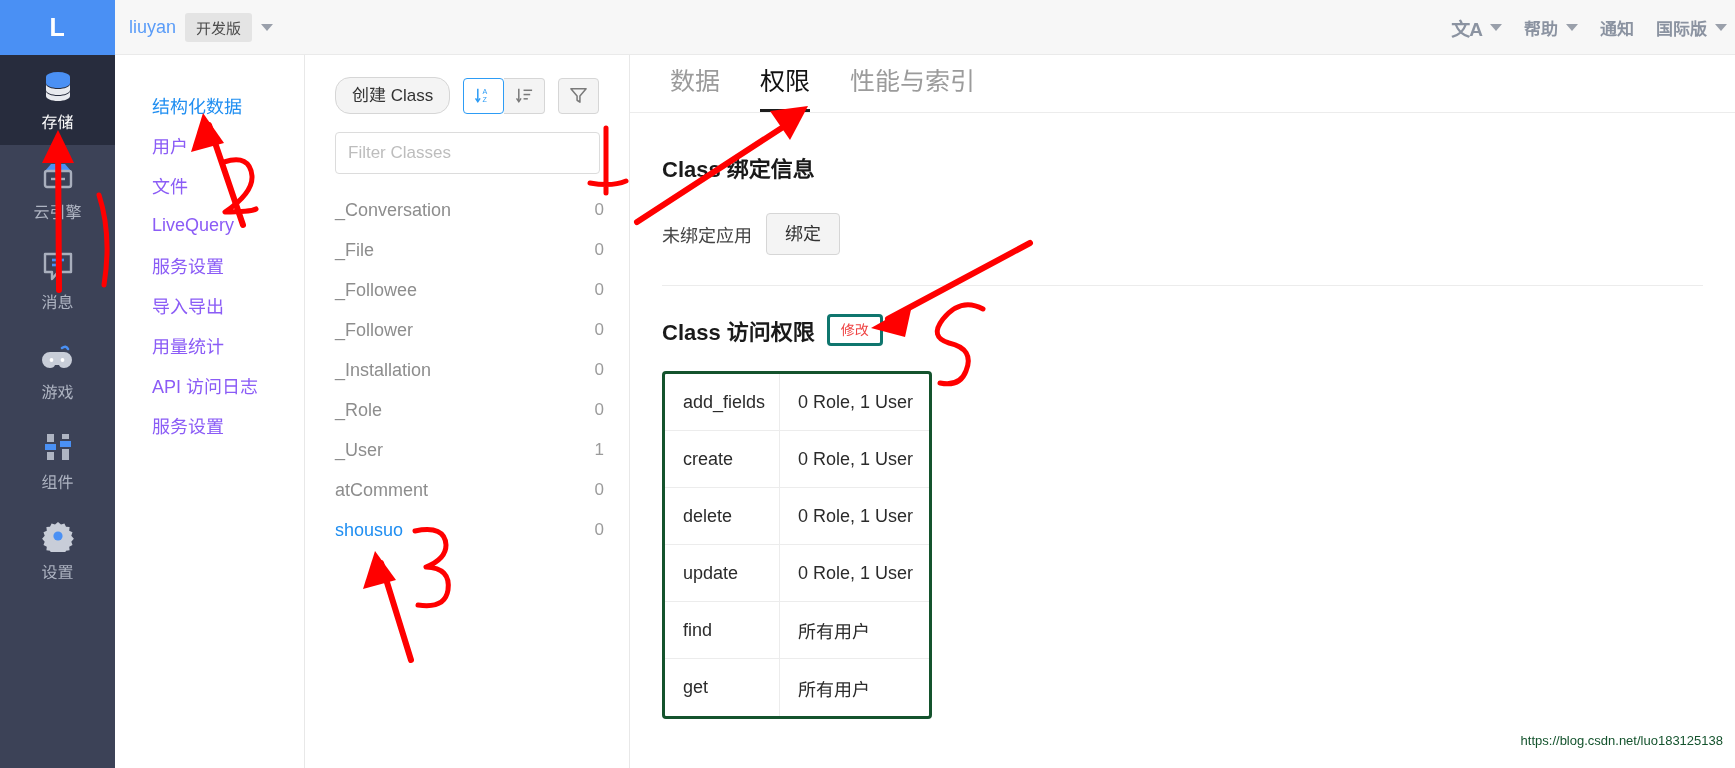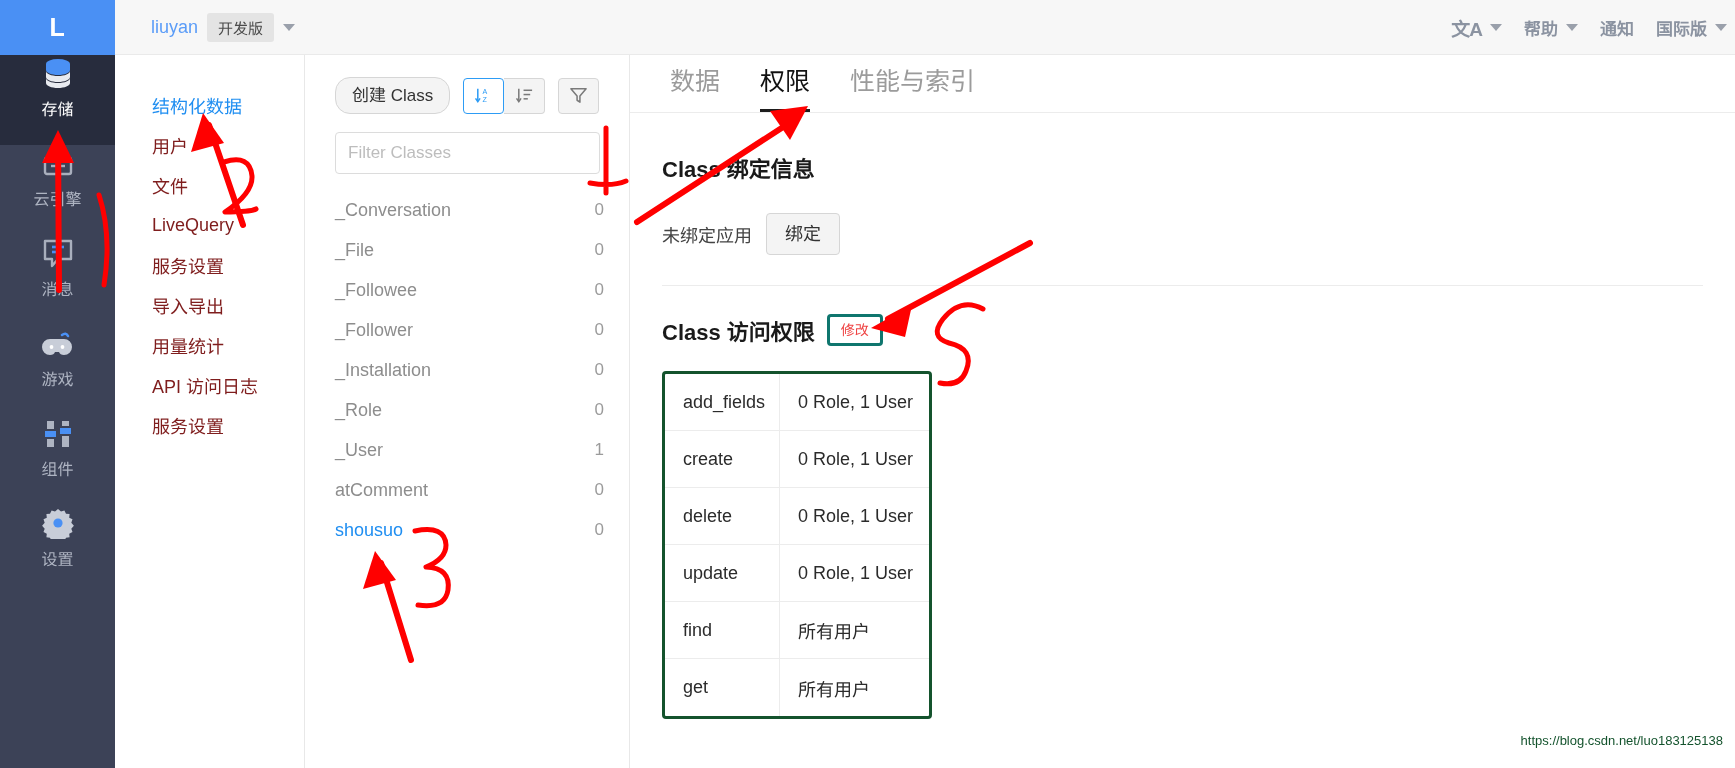--- a/index.html
+++ b/index.html
@@ -18,21 +18,21 @@
     position: absolute; left: 0; top: 0; width: 1735px; height: 55px;
     background: #f7f7f7; border-bottom: 1px solid #eaeaea;
     display: flex; align-items: center; z-index: 6;
   }
   #brand-logo {
     width: 115px; height: 55px; background: #4a90f4;
     color: #fff; font-size: 25px; font-weight: bold;
     display: flex; align-items: center; justify-content: center;
     letter-spacing: .5px;
   }
-  #app-switcher { display: flex; align-items: center; margin-left: 36px; gap: 9px; }
+  #app-switcher { display: flex; align-items: center; margin-left: 14px; gap: 9px; }
   #app-name { color: #5a9cf8; font-size: 18px; }
   #app-env-badge {
     background: #e4e4e4; color: #4b4b4b; font-size: 15px;
     padding: 4px 11px; border-radius: 3px;
   }
   .caret-down {
     width: 0; height: 0; border-left: 6px solid transparent;
     border-right: 6px solid transparent; border-top: 7px solid #9aa0ab;
     display: inline-block;
   }
@@ -43,35 +43,35 @@
   .tb-item { display: flex; align-items: center; gap: 8px; font-weight: bold; }
   #lang-glyph { font-size: 19px; color: #8b93a1; letter-spacing: -1px; }
 
   
   #rail {
     position: absolute; left: 0; top: 55px; width: 115px; height: 713px;
     background: #3c4257; z-index: 5;
   }
   .rail-item {
     height: 90px; display: flex; flex-direction: column;
-    align-items: center; justify-content: flex-start; gap: 7px;
+    align-items: center; justify-content: center; gap: 7px;
     color: #aeb4c2; font-size: 16px;
   }
   .rail-item.active { background: #272c3d; color: #ffffff; }
   .rail-ico { height: 34px; display: flex; align-items: flex-end; }
 
   
   #nav2 {
     position: absolute; left: 115px; top: 55px; width: 190px; height: 713px;
     background: #ffffff; border-right: 1px solid #e8e8e8; z-index: 4;
     padding-top: 30px;
   }
   .nav2-item {
     height: 40px; display: flex; align-items: center;
-    padding-left: 37px; font-size: 18px; color: #7f1d1d;
+    padding-left: 37px; font-size: 18px; color: #8b5cf6;
   }
   .nav2-item.active { color: #1f8ef1; }
 
   
   #classpanel {
     position: absolute; left: 305px; top: 55px; width: 325px; height: 713px;
     background: #ffffff; border-right: 1px solid #e8e8e8; z-index: 3;
   }
   #class-toolbar { display: flex; align-items: center; gap: 13px; padding: 22px 0 0 30px; }
   #create-class-btn {

